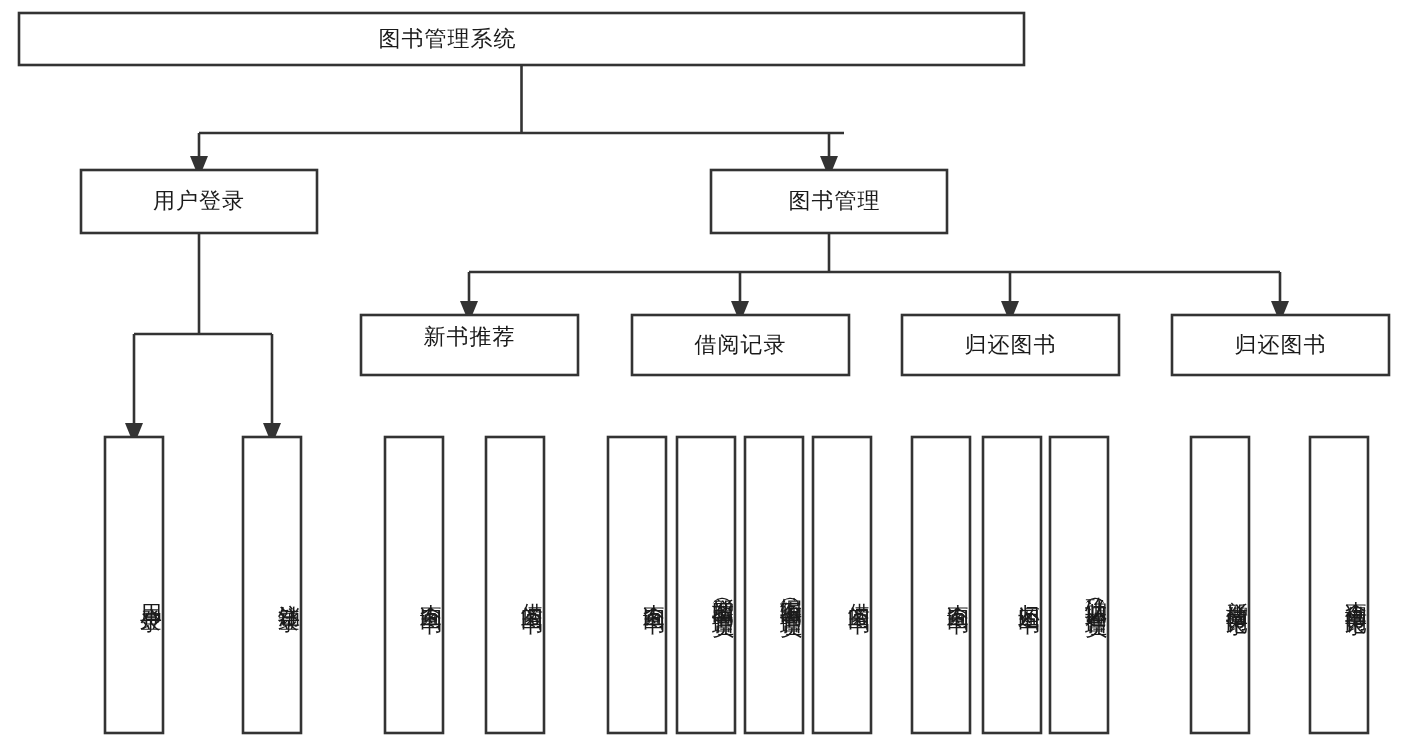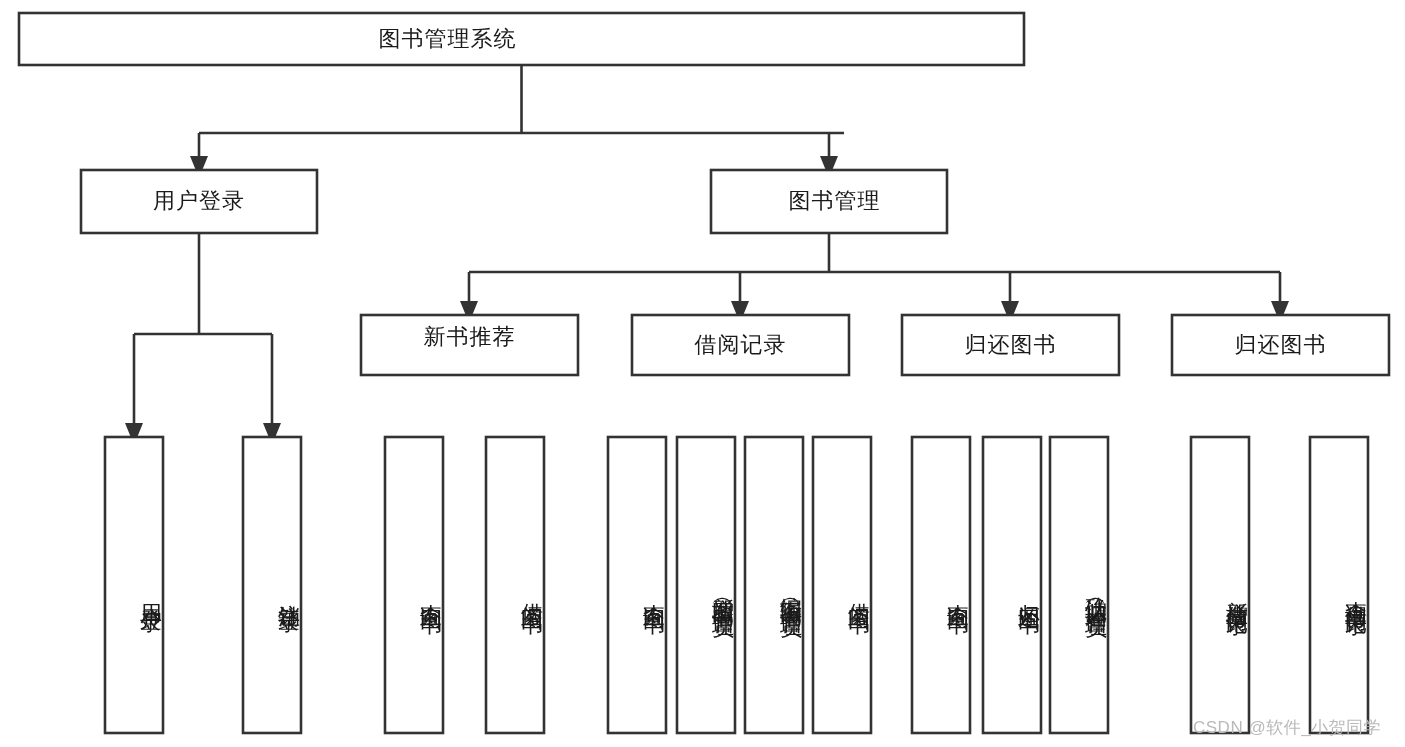--- a/index.html
+++ b/index.html
@@ -136,15 +136,14 @@
       <div class="node-label vertical" style="left: 677px; top: 437px; width: 58px; height: 296px;">新增图书（管理员）</div>
       <div class="node-label vertical" style="left: 745px; top: 437px; width: 58px; height: 296px;">编辑图书（管理员）</div>
       <div class="node-label vertical" style="left: 813px; top: 437px; width: 58px; height: 296px;">借阅图书</div>
       <div class="node-label vertical" style="left: 912px; top: 437px; width: 58px; height: 296px;">查询图书</div>
       <div class="node-label vertical" style="left: 983px; top: 437px; width: 58px; height: 296px;">归还图书</div>
       <div class="node-label vertical" style="left: 1050px; top: 437px; width: 58px; height: 296px;">确认归还（管理员）</div>
       <div class="node-label vertical" style="left: 1191px; top: 437px; width: 58px; height: 296px;">新增借阅记录</div>
       <div class="node-label vertical" style="left: 1310px; top: 437px; width: 58px; height: 296px;">查询借阅记录</div>
     </div>
 
-  <div class="watermark" style="left:1193px; top:716px;">CSDN @软件_小贺同学</div>
 
 </div>
 
 </body></html>

